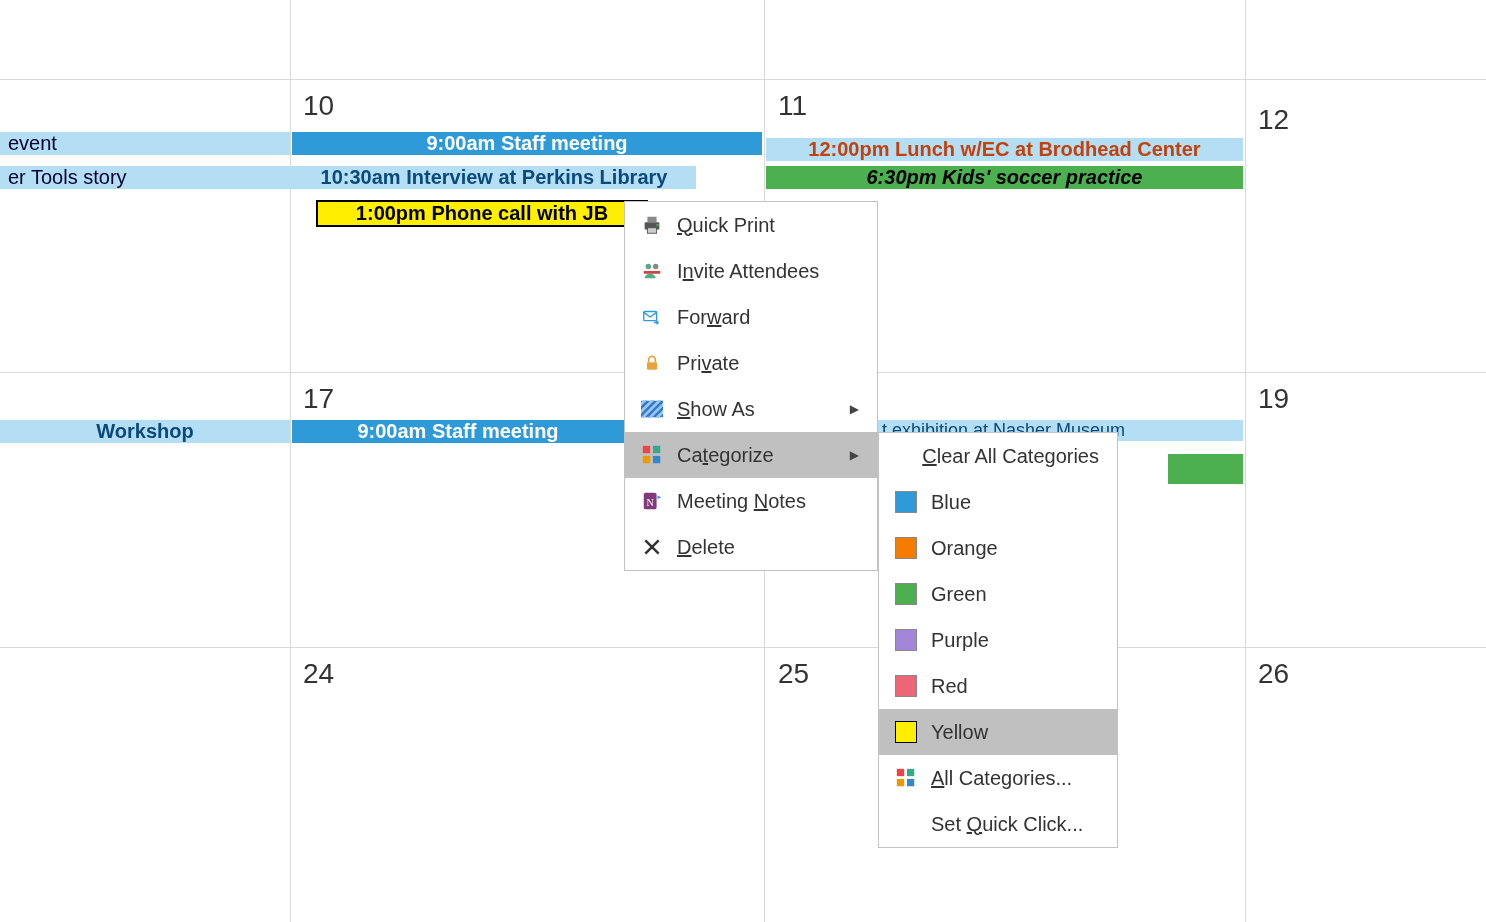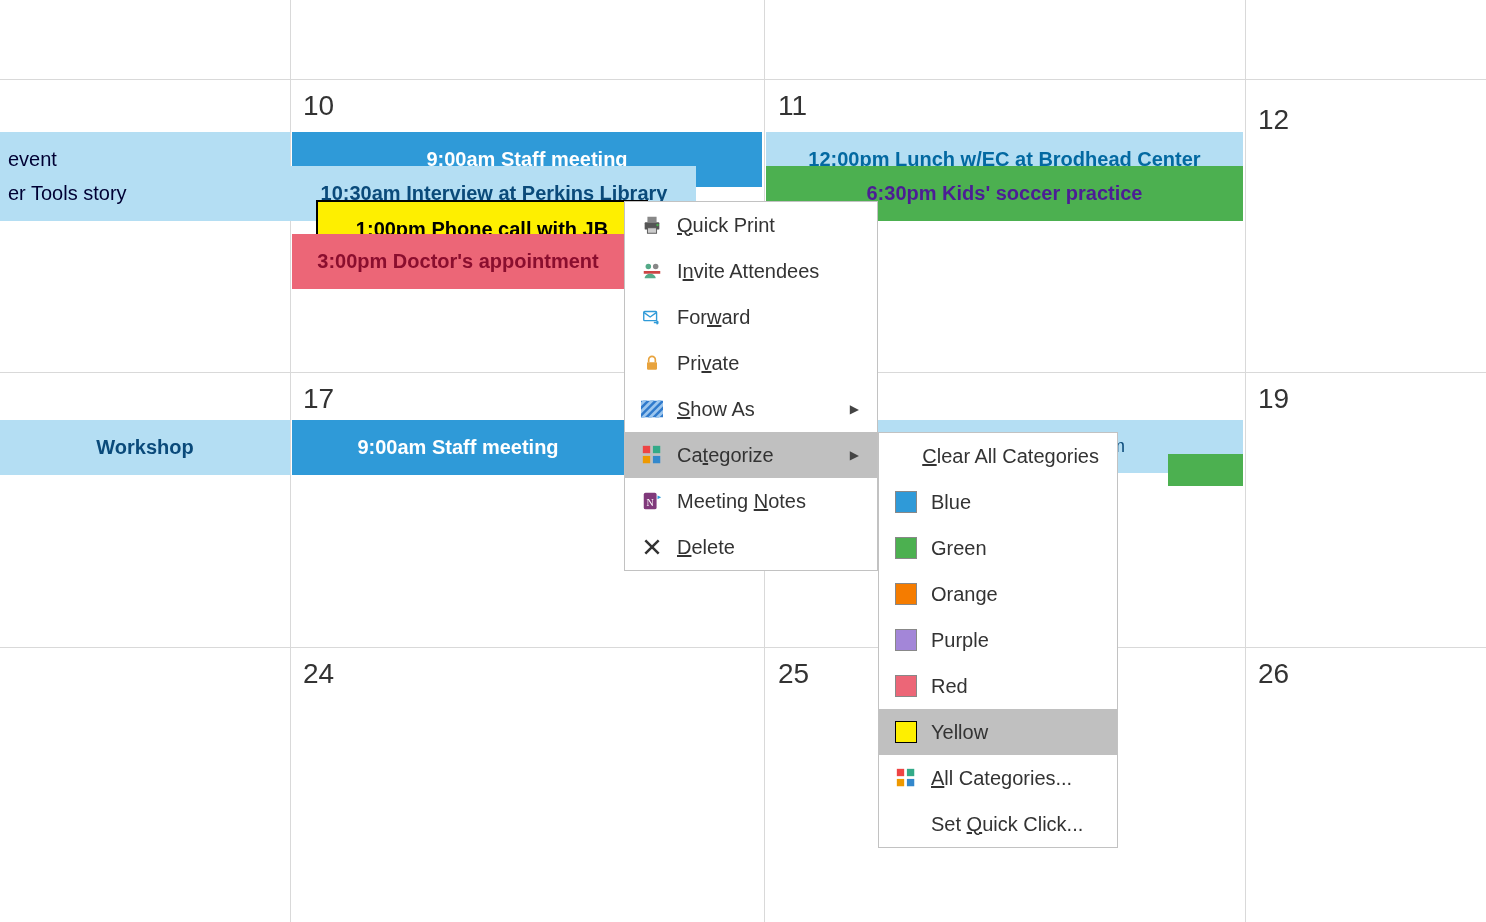--- a/index.html
+++ b/index.html
@@ -26,28 +26,28 @@
   .hline { height: 1px; width: 100%; left: 0; }
   .vline { width: 1px; height: 100%; top: 0; }
   .daynum {
     position: absolute;
     font-size: 28px;
     color: #333;
   }
   .event {
     position: absolute;
     font-size: 20px;
-    padding: 16px 8px;
+    padding: 0 8px;
     color: #000;
     white-space: nowrap;
     overflow: hidden;
   }
   .lightblue   { background: #b4def3; color: #003; }
   .blue        { background: #2f9ad8; color: #fff; }
-  .green       { background: #4cb050; color: #4c1d95; }
+  .green       { background: #4cb050; color: #000000; font-style: italic; }
   .yellow      { background: #feef00; color: #000; }
   .red         { background: #ec6677; color: #8a0e2e; }
   .selected    { border: 2px solid #000; margin-left: 24px; }
   .bold        { font-weight: 600; text-align: center; }
 
   .ctxmenu {
     position: absolute;
     background: #fff;
     border: 1px solid #c2c2c2;
     font-size: 20px;
@@ -113,23 +113,22 @@
   <span class="daynum" style="left:303px; top:658px">24</span>
   <span class="daynum" style="left:778px; top:658px">25</span>
   <span class="daynum" style="left:1258px; top:658px">26</span>
 
   <div class="event lightblue" style="left:0; top:132px; width:290px">event</div>
   <div class="event lightblue" style="left:0; top:166px; width:316px">er Tools story</div>
 
   <div class="event blue bold" style="left:292px; top:132px; width:470px">9:00am Staff meeting</div>
   <div class="event lightblue bold" style="left:292px; top:166px; width:404px; color:#0a4a7a">10:30am Interview at Perkins Library</div>
   <div class="event yellow bold selected" style="left:292px; top:200px; width:332px">1:00pm Phone call with JB</div>
-  <div class="event red bold" style="left:292px; top:234px; width:332px">3:00pm Doctor's appointment</div>
-
-  <div class="event lightblue bold" style="left:766px; top:132px; width:477px; color:#0369a1">12:00pm Lunch w/EC at Brodhead Center</div>
+
+  <div class="event lightblue bold" style="left:766px; top:138px; width:477px; color:#c2410c">12:00pm Lunch w/EC at Brodhead Center</div>
   <div class="event green bold" style="left:766px; top:166px; width:477px">6:30pm Kids' soccer practice</div>
 
   <div class="event lightblue bold" style="left:0; top:420px; width:290px; color:#0a4a7a">Workshop</div>
 
   <div class="event blue bold" style="left:292px; top:420px; width:332px">9:00am Staff meeting</div>
 
   <div class="event lightblue" style="left:874px; top:420px; width:369px; color:#0a4a7a; font-size:18px; z-index:1">t exhibition at Nasher Museum</div>
 
   <div class="event green" style="left:1168px; top:454px; width:75px; height:30px; z-index:1"></div>
 
@@ -223,29 +222,29 @@
       <span class="ctxlabel"><span class="underline-letter">C</span>lear All Categories</span>
     </div>
     <div class="ctxitem">
       <span class="ctxicon">
           <span class="swatch sw-blue"></span>
         </span>
       <span class="ctxlabel">Blue</span>
     </div>
     <div class="ctxitem">
       <span class="ctxicon">
+          <span class="swatch sw-orange"></span>
+        </span>
+      <span class="ctxlabel">Orange</span>
+    </div>
+    <div class="ctxitem">
+      <span class="ctxicon">
           <span class="swatch sw-green"></span>
         </span>
       <span class="ctxlabel">Green</span>
-    </div>
-    <div class="ctxitem">
-      <span class="ctxicon">
-          <span class="swatch sw-orange"></span>
-        </span>
-      <span class="ctxlabel">Orange</span>
     </div>
     <div class="ctxitem">
       <span class="ctxicon">
           <span class="swatch sw-purple"></span>
         </span>
       <span class="ctxlabel">Purple</span>
     </div>
     <div class="ctxitem">
       <span class="ctxicon">
           <span class="swatch sw-red"></span>

